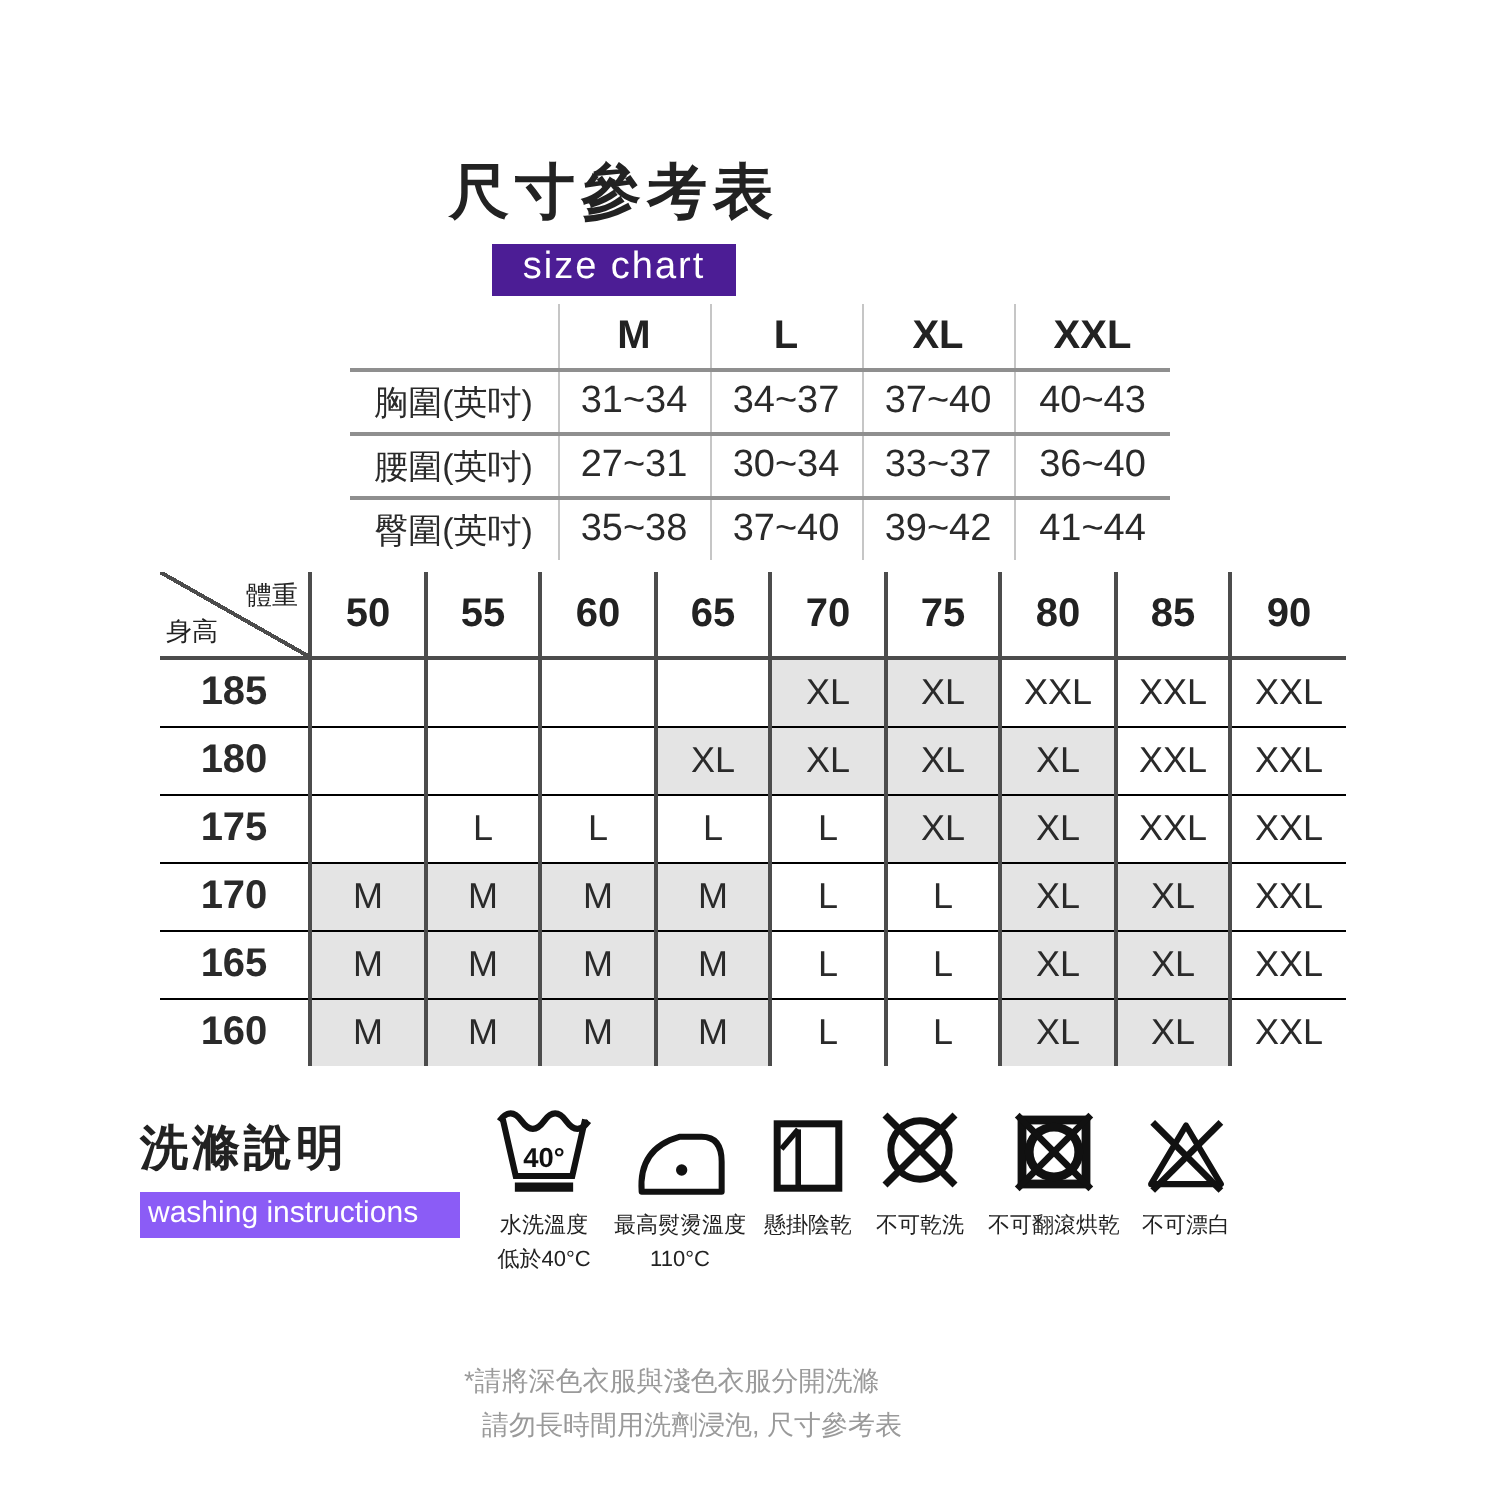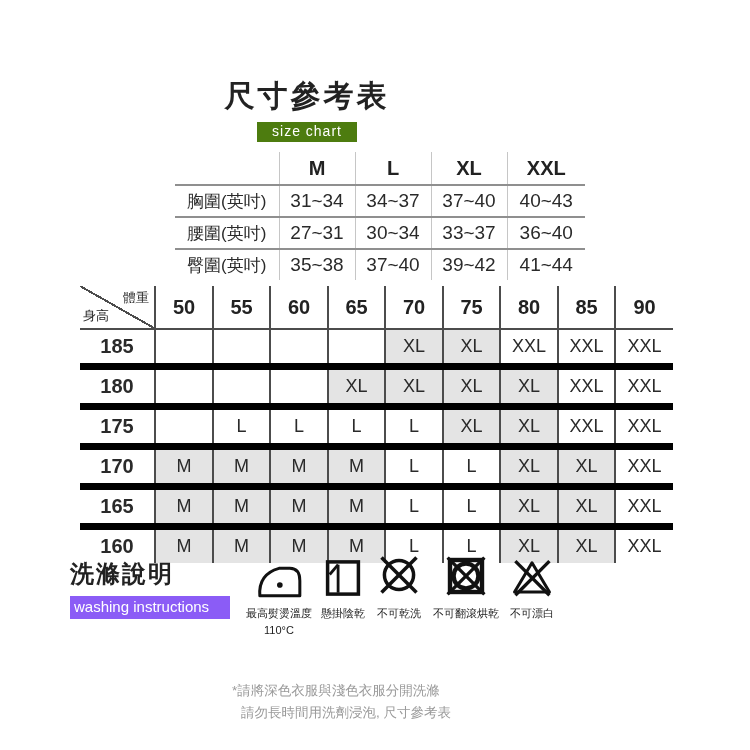--- a/index.html
+++ b/index.html
@@ -6,40 +6,40 @@
   body{
     width:750px;height:750px;background:#ffffff;position:relative;
     font-family:"Liberation Sans","DejaVu Sans",sans-serif;color:#2a2a2a;
     overflow:hidden;
   }
   
   .title-wrap{position:absolute;top:76px;left:0;width:614px;text-align:center;}
   .page-title{margin:0;font-size:30px;font-weight:bold;letter-spacing:3px;color:#222;}
   .title-badge{
     display:inline-block;margin-top:5px;padding:1px 15px 3px;
-    background:#4d7c0f;color:#fff;font-size:14px;letter-spacing:1px;
+    background:#4c1d95;color:#fff;font-size:19px;letter-spacing:1px;
   }
   
   .size-table{
     position:absolute;left:175px;top:152px;border-collapse:collapse;table-layout:fixed;
   }
   .size-table th,.size-table td{padding:0;text-align:center;vertical-align:middle;}
   .size-table thead th{height:32px;font-size:20px;font-weight:bold;color:#222;}
   .size-table tbody td{height:30px;border-top:2px solid #8f8f8f;}
   .size-table th + th,.size-table td + td{border-left:1px solid #c6c6c6;}
   .size-table .row-label{font-size:17px;font-weight:normal;}
   .size-table .cell-val{font-size:19px;}
   
   .fit-table{
     position:absolute;left:80px;top:286px;border-collapse:collapse;table-layout:fixed;
   }
   .fit-table th,.fit-table td{padding:0;text-align:center;vertical-align:middle;}
   .fit-table thead th{height:42px;font-size:20px;font-weight:bold;color:#222;
     border-bottom:2px solid #4c4c4c;}
-  .fit-table tbody td,.fit-table tbody th{height:33px;border-bottom:7px solid #000000;}
+  .fit-table tbody td,.fit-table tbody th{height:33px;border-bottom:1px solid #000000;}
   .fit-table tbody tr:last-child td,.fit-table tbody tr:last-child th{border-bottom:none;}
   .fit-table th + th,.fit-table td + td,.fit-table th + td{border-left:2px solid #4c4c4c;}
   .fit-table .h-label{font-size:20px;font-weight:bold;}
   .fit-table .fit-val{font-size:18px;font-weight:normal;}
   .fit-table .hl{background:#e4e4e4;}
   .corner-cell{position:relative;
     background-image:linear-gradient(to bottom left,
       transparent calc(50% - 1px),#4c4c4c calc(50% - 1px),
       #4c4c4c calc(50% + 1px),transparent calc(50% + 1px));}
   .corner-top{position:absolute;top:3px;right:5px;font-size:13px;font-weight:normal;}
@@ -217,20 +217,34 @@
 </table>
 
 <div class="wash-block">
   <h2 class="wash-title">洗滌說明</h2>
   <div class="wash-badge">washing instructions</div>
 </div>
 
 <div class="symbols">
     <div class="symbol">
       <span class="ic">
+        <svg width="52" height="48" viewBox="0 0 60 56">
+          <path d="M4,10 q6.5,-9 13,0 q6.5,9 13,0 q6.5,-9 13,0 q6.5,9 13,0" fill="none" stroke="#111" stroke-width="3.6"></path>
+          <path d="M6,9 L13.5,42 L46.5,42 L54,9" fill="none" stroke="#111" stroke-width="3.6"></path>
+          <text class="tub-value" x="30" y="37" font-size="16" font-weight="bold" text-anchor="middle" fill="#111">40°</text>
+          <path d="M13,48.5 L47,48.5" stroke="#111" stroke-width="5.5"></path>
+        </svg>
+      </span>
+      <div class="lbl">
+        <div>水洗溫度</div>
+        <div>低於40°C</div>
+      </div>
+    </div>
+    <div class="symbol">
+      <span class="ic">
         <svg width="50" height="40" viewBox="0 0 60 46">
           <path d="M7,42 Q5,16 30,9 L43,9 Q55,9 55,24 L55,42 Z" fill="none" stroke="#111" stroke-width="3.6" stroke-linejoin="round"></path>
           <circle cx="31" cy="29" r="3.4" fill="#111"></circle>
         </svg>
       </span>
       <div class="lbl">
         <div>最高熨燙溫度</div>
         <div>110°C</div>
       </div>
     </div>

